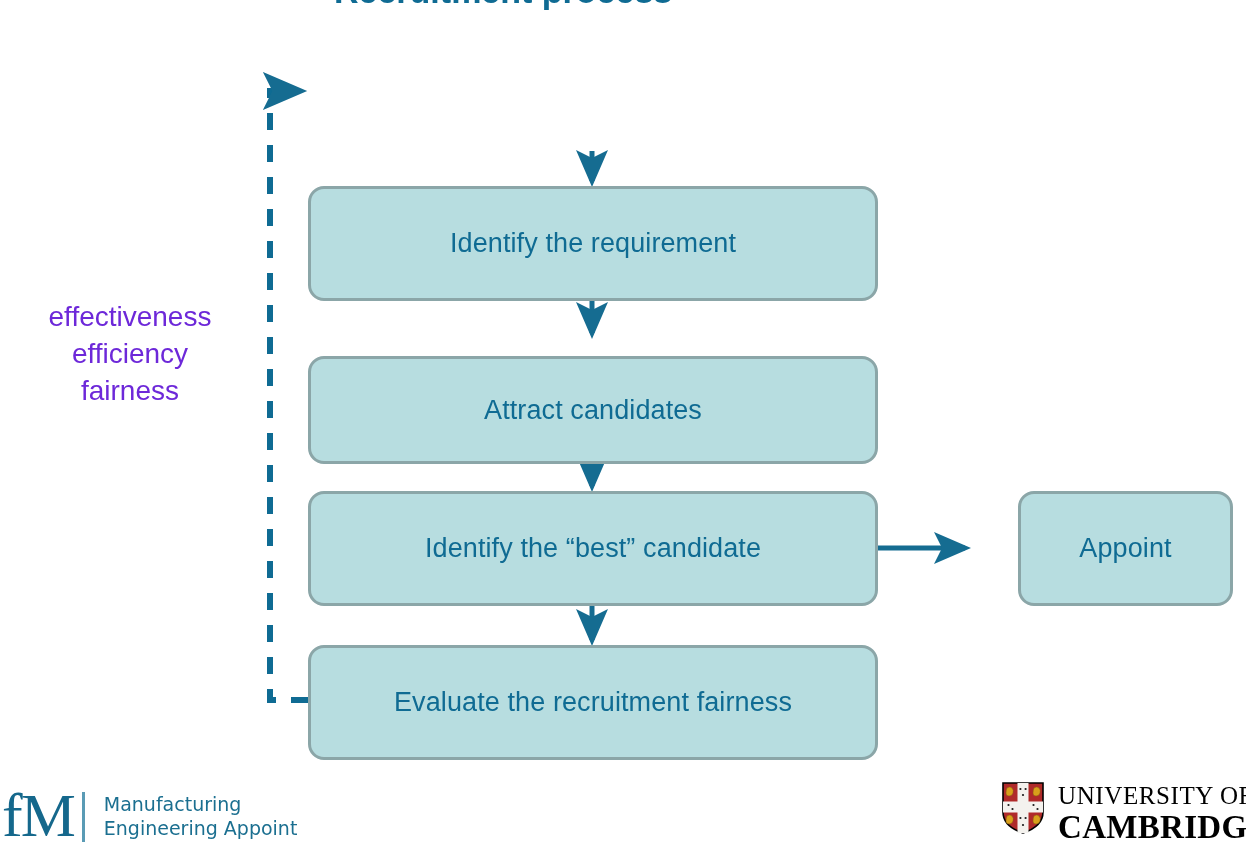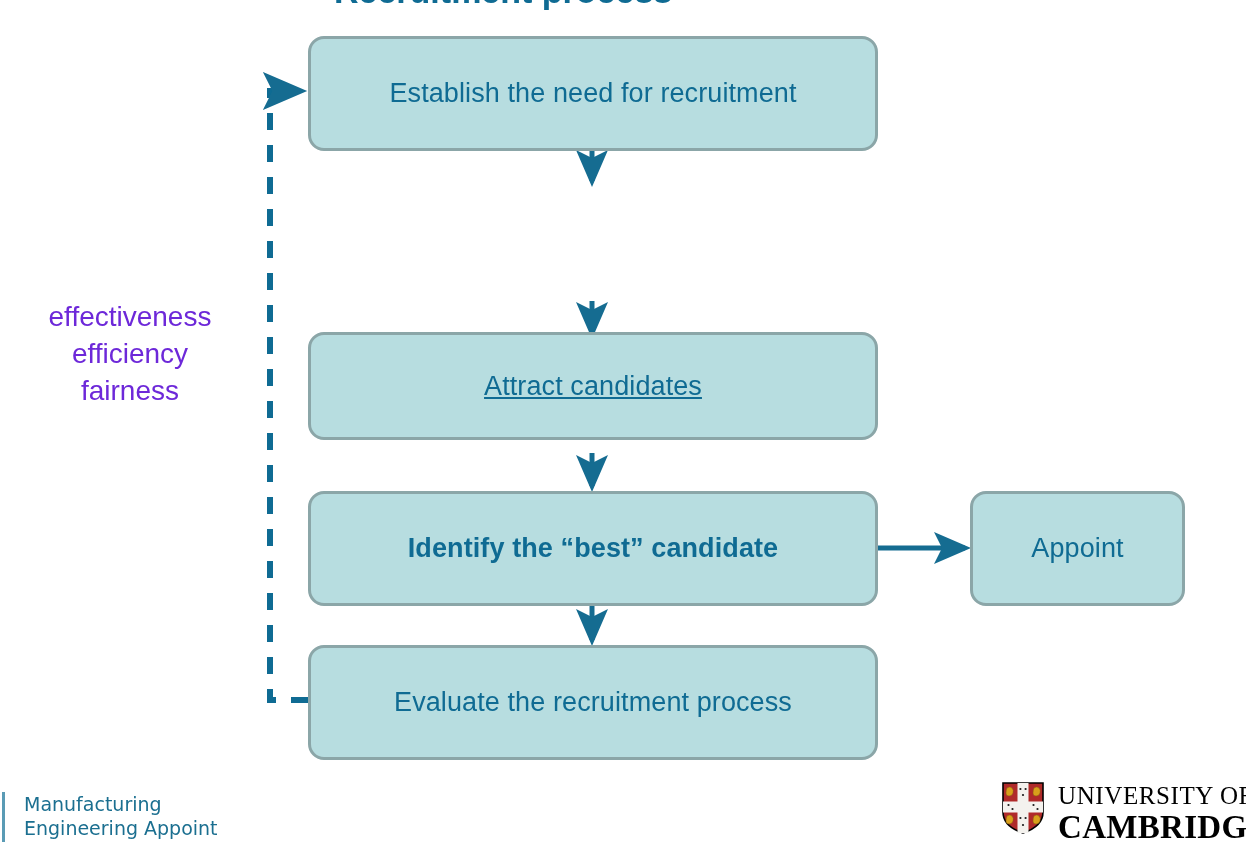--- a/index.html
+++ b/index.html
@@ -30,24 +30,24 @@
     display: flex;
     align-items: center;
     justify-content: center;
     text-align: center;
     line-height: 1.2;
     letter-spacing: 0.1px;
   }
 
   .box-need      { left: 308px; top: 36px;  width: 570px; height: 115px; }
   .box-require   { left: 308px; top: 186px; width: 570px; height: 115px; }
-  .box-attract   { left: 308px; top: 332px; width: 570px; height: 108px; text-decoration: underline; }
-  .box-best      { left: 308px; top: 491px; width: 570px; height: 115px; font-weight: bold; }
+  .box-attract   { left: 308px; top: 356px; width: 570px; height: 108px; }
+  .box-best      { left: 308px; top: 491px; width: 570px; height: 115px; }
   .box-evaluate  { left: 308px; top: 645px; width: 570px; height: 115px; }
-  .box-appoint   { left: 970px; top: 491px; width: 215px; height: 115px; }
+  .box-appoint   { left: 1018px; top: 491px; width: 215px; height: 115px; }
 
   
   .criteria {
     position: absolute;
     left: 10px;
     top: 298px;
     width: 240px;
     text-align: center;
     color: #6d28d9;
     font-size: 28px;
@@ -167,32 +167,33 @@
 
     <path d="M 308 700 L 270 700 L 270 91 L 300 91" stroke="#0f6b93" stroke-width="6" fill="none" stroke-dasharray="17 15" stroke-linecap="butt" marker-end="url(#ah)"></path>
   </svg>
 
   <div class="criteria">
     <div>effectiveness</div>
     <div>efficiency</div>
     <div>fairness</div>
   </div>
 
-  <div class="flow-box box-need">Establish the need for recruitment</div>
-
+
+  <div class="flow-box box-require">Identify the requirement</div>
 
   <div class="flow-box box-attract">Attract candidates</div>
 
   <div class="flow-box box-best">Identify the “best” candidate</div>
 
-  <div class="flow-box box-evaluate">Evaluate the recruitment process</div>
+  <div class="flow-box box-evaluate">Evaluate the recruitment fairness</div>
 
   <div class="flow-box box-appoint">Appoint</div>
 
   <div class="met-logo">
+    <span class="met-mark">fM</span>
     <span class="met-rule"></span>
     <span class="met-words">
       <span style="display:block">Manufacturing</span>
       <span style="display:block">Engineering Appoint</span>
     </span>
   </div>
 
   <div class="cam-logo">
     <svg class="cam-shield" viewBox="0 0 42 52" xmlns="http://www.w3.org/2000/svg">
       <path d="M1,1 H41 V30 C41,42 30,48 21,51 C12,48 1,42 1,30 Z" fill="#b02a2a" stroke="#000000" stroke-width="1.6"></path>

